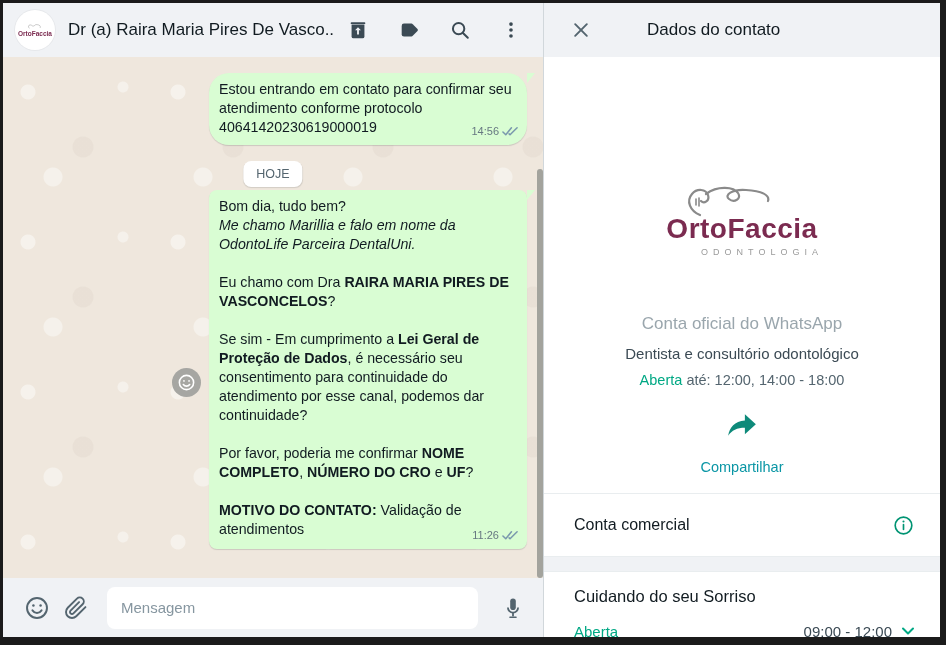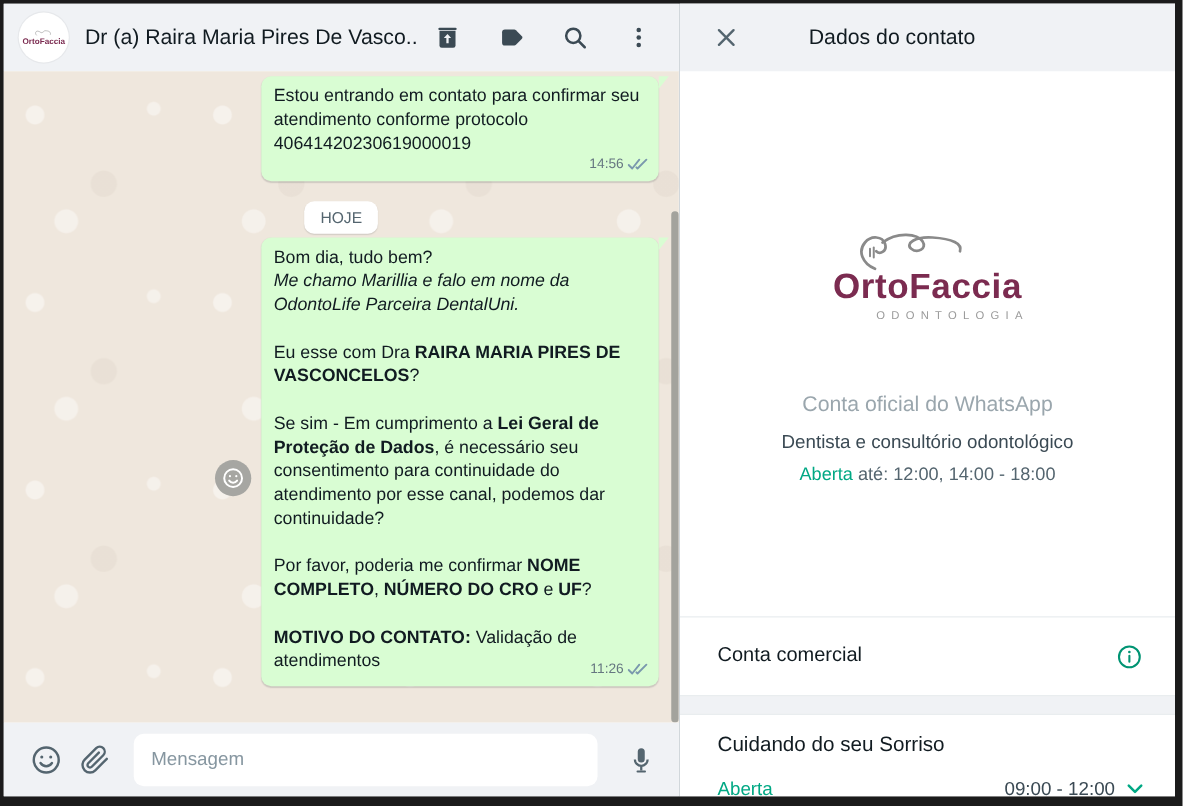--- a/index.html
+++ b/index.html
@@ -58,21 +58,21 @@
     padding:7px 9px 9px 10px;
     box-shadow:0 1px 1px rgba(11,20,26,.15);
     font-size:14.2px; line-height:19px; color:#111b21;
   }
   .msg.tail::after {
     content:""; position:absolute; top:0; right:-8px;
     width:0; height:0;
     border-top:10px solid #d9fdd3;
     border-right:8px solid transparent;
   }
-  .msg-1 { top:4px; padding-bottom:20px; }
+  .msg-1 { top:16px; padding-bottom:8px;border-radius:20px; }
   .msg-2 { top:133px; padding-bottom:10px; }
   .para { margin:0; }
   .para.gap { margin-top:19px; }
   .para.i { font-style:italic; }
   .b { font-weight:bold; }
   .meta {
     position:absolute; right:8px; bottom:4px;
     display:flex; align-items:center; gap:3px;
     font-size:11px; color:#667781;
   }
@@ -213,21 +213,21 @@
           </svg>
         </div>
       </div>
 
       <div class="date-pill">HOJE</div>
 
       <div class="msg msg-2 tail">
         <p class="para"><span>Bom dia, tudo bem?</span></p>
         <p class="para i"><span>Me chamo Marillia e falo em nome da OdontoLife Parceira DentalUni.</span></p>
         <p class="para gap">
-          <span>Eu esse com Dra </span><span class="b">RAIRA MARIA PIRES DE VASCONCELOS</span><span>?</span>
+          <span>Eu chamo com Dra </span><span class="b">RAIRA MARIA PIRES DE VASCONCELOS</span><span>?</span>
         </p>
         <p class="para gap">
           <span>Se sim - Em cumprimento a </span><span class="b">Lei Geral de Proteção de Dados</span><span>, é necessário seu consentimento para continuidade do atendimento por esse canal, podemos dar continuidade?</span>
         </p>
         <p class="para gap">
           <span>Por favor, poderia me confirmar </span><span class="b">NOME COMPLETO</span><span>, </span><span class="b">NÚMERO DO CRO</span><span> e </span><span class="b">UF</span><span>?</span>
         </p>
         <p class="para gap">
           <span class="b">MOTIVO DO CONTATO:</span><span> Validação de atendimentos</span>
         </p>
@@ -302,20 +302,26 @@
         <div class="logo-tag">ODONTOLOGIA</div>
       </div>
 
       <div class="official">Conta oficial do WhatsApp</div>
       <div class="category">Dentista e consultório odontológico</div>
       <div class="hours">
         <span class="open">Aberta</span>
         <span>até: 12:00, 14:00 - 18:00</span>
       </div>
 
+      <div class="share-btn">
+        <svg class="share-ic" viewBox="0 0 26 22" fill="#0e8a7a">
+          <path d="M15.5 0.8 L25 9.5 L15.5 18.2 V12.6 C8.6 12.6 4.3 14.8 1 19.5 C2.2 12.3 6.6 6.8 15.5 6.2 Z"></path>
+        </svg>
+        <span class="share-label">Compartilhar</span>
+      </div>
 
       <div class="biz-divider"></div>
       <div class="biz-row">
         <span>Conta comercial</span>
         <svg class="info-ic" viewBox="0 0 24 24" fill="none" stroke="#009473" stroke-width="1.9" stroke-linecap="round">
           <circle cx="12" cy="12" r="9.5"></circle>
           <line x1="12" y1="11" x2="12" y2="16.5"></line>
           <circle cx="12" cy="7.5" r="1.2" fill="#009473" stroke="none"></circle>
         </svg>
       </div>

